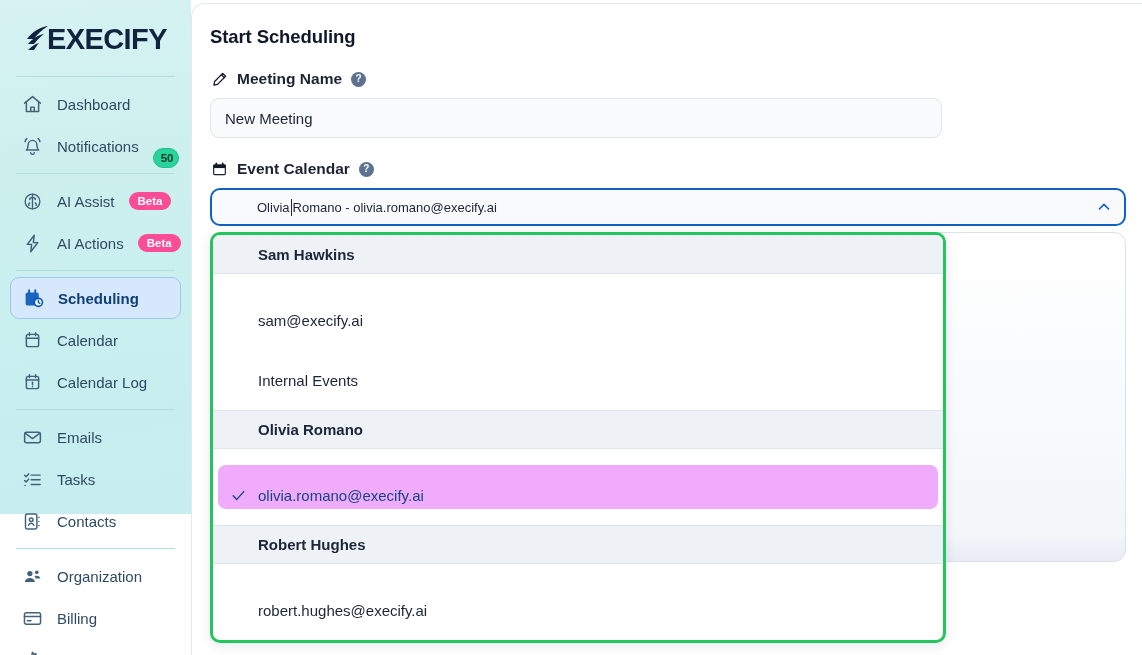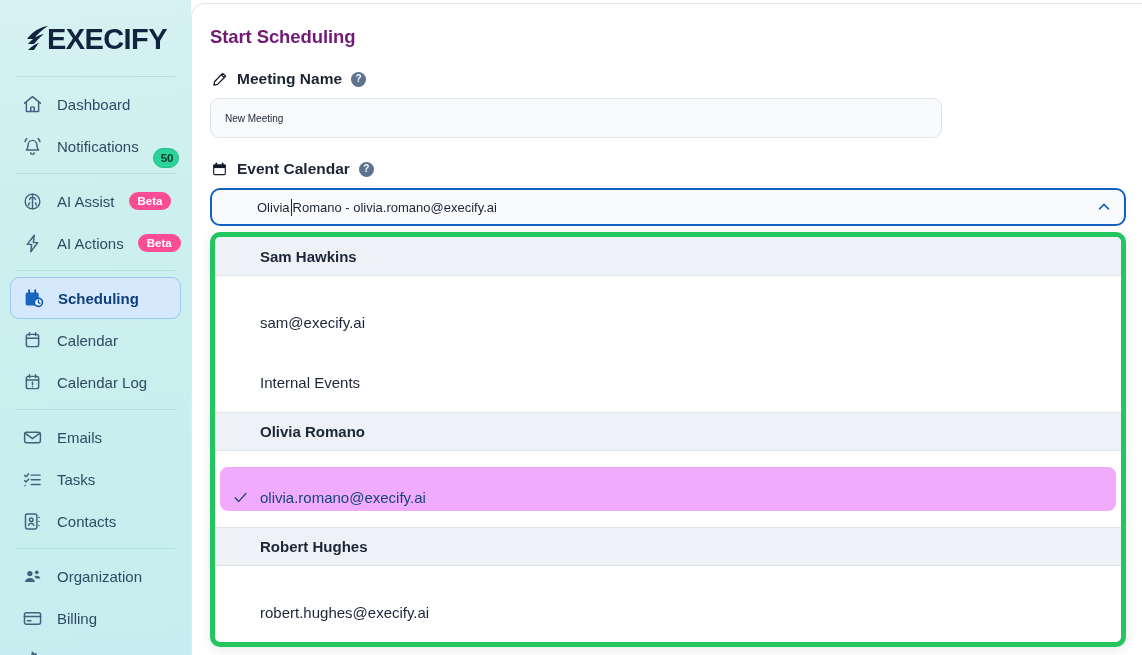--- a/index.html
+++ b/index.html
@@ -6,21 +6,21 @@
   html, body {
     width: 1142px; height: 655px;
     font-family: "Liberation Sans", sans-serif;
     background: #ffffff;
     overflow: hidden;
   }
   .app { position: relative; width: 1142px; height: 655px; display: flex; }
 
   
   .sidebar {
-    width: 191px; height: 655px; flex: 0 0 191px;
+    width: 191px; height: 514px; flex: 0 0 191px;
     background: linear-gradient(175deg, #d6f2f2 0%, #cdf0ee 30%, #c9efef 60%, #c6eef0 100%);
     padding-top: 8px;
     position: relative;
     z-index: 2;
   }
   .logo-wrap { height: 62px; display: flex; align-items: center; justify-content: center; }
   .logo {
     display: flex; align-items: center; gap: 0px;
     color: #0e2a47;
   }
@@ -63,21 +63,21 @@
     position: relative; flex: 1 1 auto;
     background: #ffffff;
     border-top-left-radius: 14px;
     border-left: 1px solid #e2e8f0;
     border-top: 1px solid #e2e8f0;
     margin-top: 3px;
     padding: 22px 16px 0 18px;
     z-index: 3;
   }
   .page-title {
-    font-size: 18.5px; font-weight: 700; color: #701a75;
+    font-size: 18.5px; font-weight: 700; color: #0f172a;
     margin-bottom: 22px; letter-spacing: -0.1px;
   }
   .field-label {
     display: flex; align-items: center; gap: 9px;
     font-size: 15.5px; font-weight: 600; color: #1a2433;
     margin-bottom: 10px;
   }
   .lbl-ico { width: 18px; height: 18px; display: flex; align-items: center; justify-content: center; color: #111827; }
   .lbl-ico svg { width: 17px; height: 17px; display: block; }
   .help-dot {
@@ -86,21 +86,21 @@
     font-size: 10px; font-weight: 700;
     display: flex; align-items: center; justify-content: center;
     cursor: pointer; line-height: 1;
   }
   .text-input {
     width: 732px; height: 40px;
     background: #f8fafc;
     border: 1px solid #dfe5ec; border-radius: 9px;
     display: flex; align-items: center;
     padding: 0 14px;
-    font-size: 10px; color: #1b2638;
+    font-size: 15px; color: #1b2638;
     margin-bottom: 22px;
   }
 
   
   .select-wrap { position: relative; width: 916px; }
   .select-box {
     width: 916px; height: 38px;
     background: #f8fafc;
     border: 2px solid #1360c4; border-radius: 10px;
     display: flex; align-items: center;
@@ -128,23 +128,23 @@
   .ghost-card {
     position: absolute; left: 0; top: 44px;
     width: 916px; height: 330px;
     background: linear-gradient(180deg,#ffffff 0%,#f4f6fa 92%,#e8ecf3 100%);
     border: 1px solid #dbe2ea; border-radius: 12px;
     z-index: 4;
   }
 
   .menu {
     position: absolute; left: 0; top: 44px;
-    width: 916px;
+    width: 736px;
     background: #ffffff;
-    border: 5px solid #22c55e; border-radius: 10px;
+    border: 3px solid #22c55e; border-radius: 10px;
     box-shadow: 0 3px 12px rgba(20,40,70,.10);
     overflow: hidden; z-index: 5;
   }
   .grp-head {
     display: flex; align-items: center; gap: 10px;
     height: 39px; padding: 0 11px;
     background: #eef2f7;
     border-top: 1px solid #dde4ec; border-bottom: 1px solid #dde4ec;
     font-size: 15px; font-weight: 700; color: #1b2638;
     cursor: pointer;

